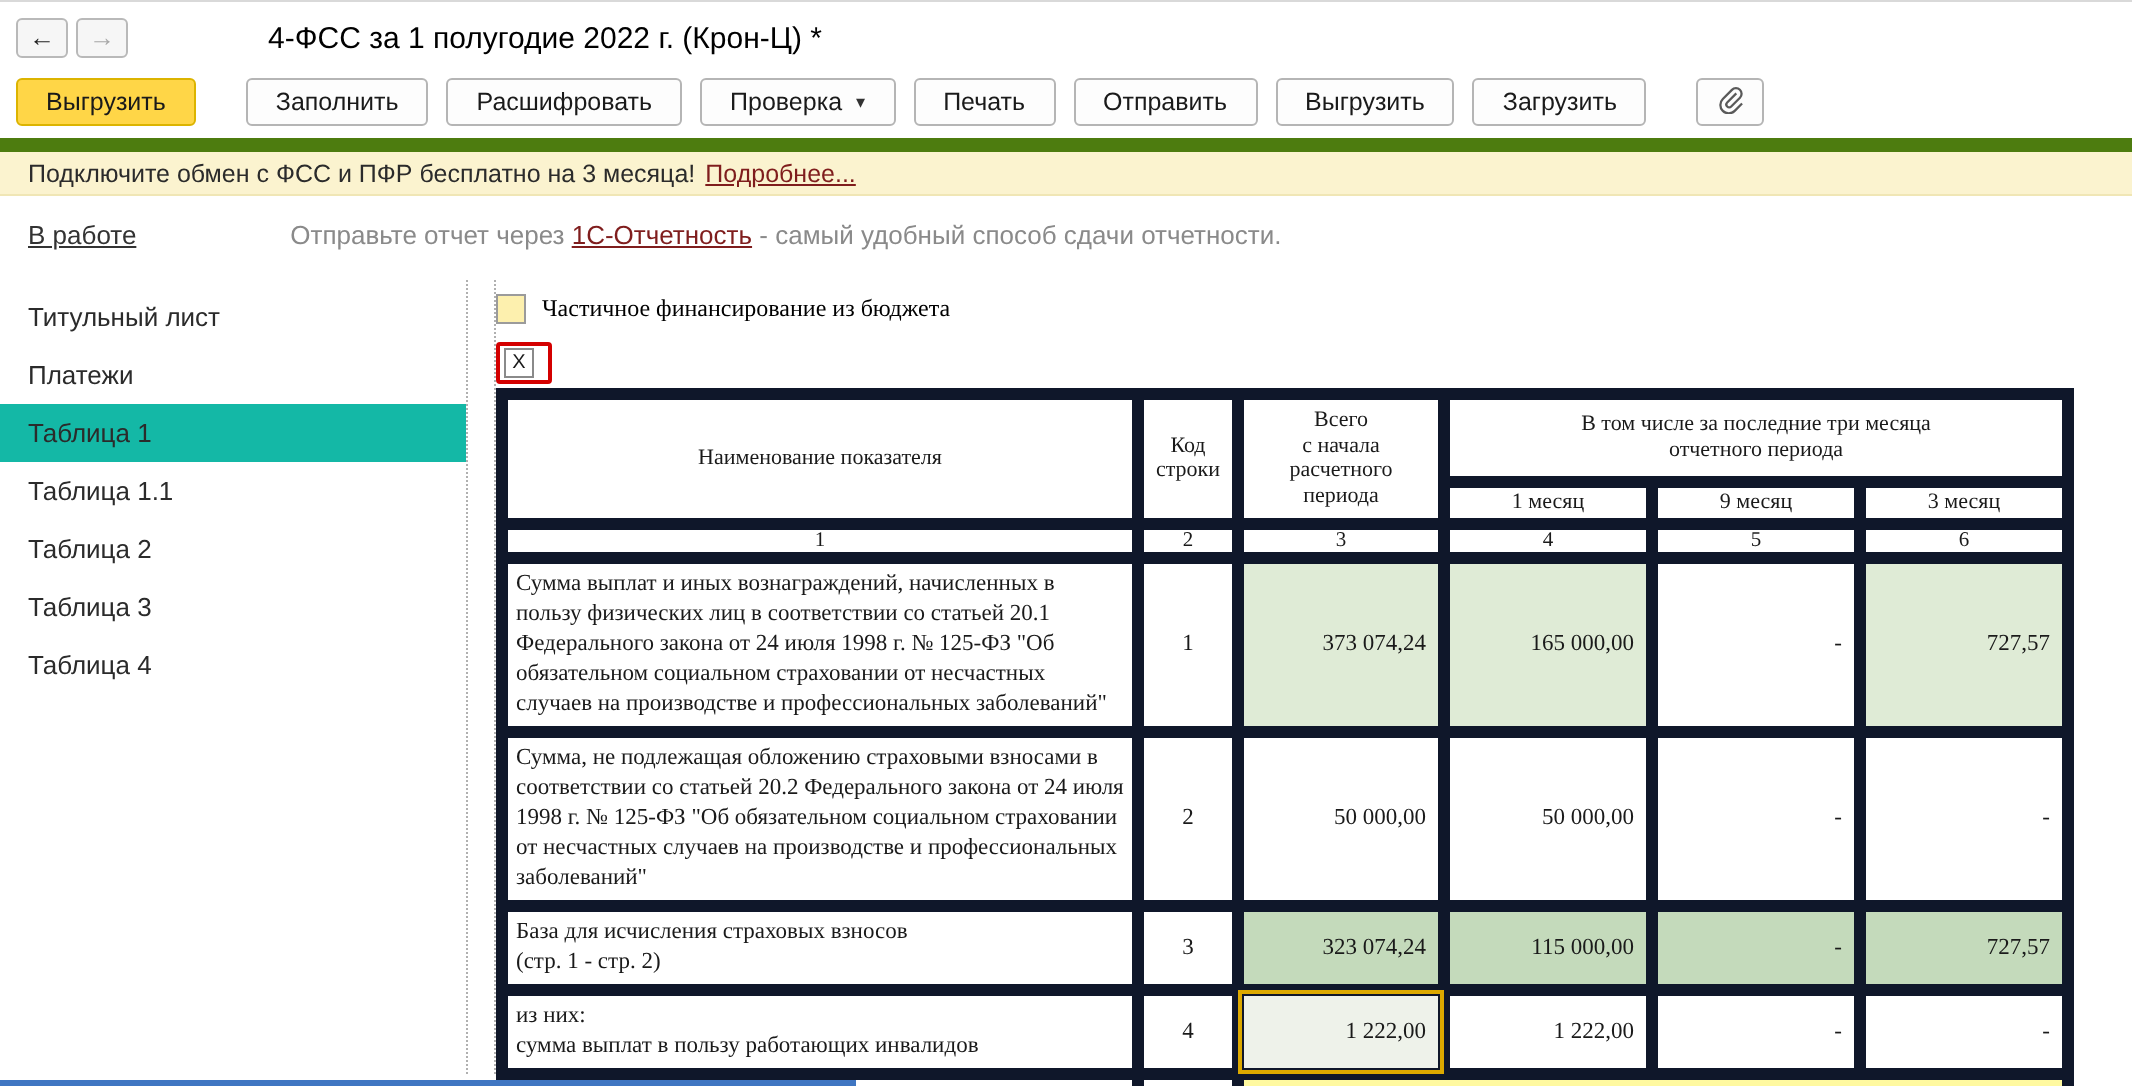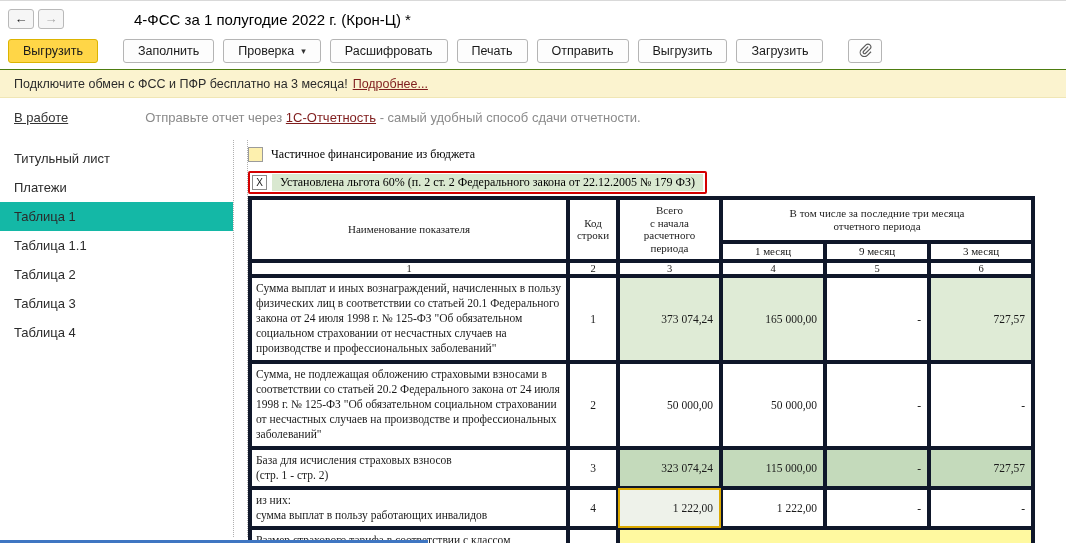--- a/index.html
+++ b/index.html
@@ -24,21 +24,21 @@
     background:#fdfdfd; font-family:"Liberation Sans",sans-serif; font-size:12.5px; color:#1a1a1a; cursor:pointer;
     display:inline-flex; align-items:center;
   }
   .btn.primary { background:#ffd647; border-color:#dcb400; }
   .btn.gap { margin-left:16px; }
   .caret { font-size:9px; margin-left:7px; color:#333; }
   .iconbtn { margin-left:16px; padding:0 9px; }
   
   .banner {
     height:29px; background:#fbf3cf; display:flex; align-items:center; padding:0 14px;
-    font-size:12.5px; color:#2b2b2b; border-top:1px solid #4d7c0f; border-bottom:1px solid #f0e6b5;
+    font-size:12.5px; color:#2b2b2b; border-top:7px solid #4d7c0f; border-bottom:1px solid #f0e6b5;
   }
   .link { color:#7f1d1d; text-decoration:underline; cursor:pointer; }
   .banner .link { margin-left:5px; }
   
   .statusrow { height:38px; display:flex; align-items:center; padding:0 14px; font-size:13px; }
   .state { color:#333; text-decoration:underline; cursor:pointer; }
   .hint { color:#8a8a8a; margin-left:77px;text-align:right; }
   
   .content { display:flex; height:405px; }
   .sidebar { width:233px; padding-top:8px; flex:none; }
@@ -51,21 +51,21 @@
   .legend-label { font-size:12px; color:#000; }
   .benefit-row { display:inline-flex; align-items:center; border:2px solid #d40000; padding:1px 2px; border-radius:2px; }
   .benefit-check {
     width:15px; height:15px; border:1px solid #8a8a8a; background:#fff; margin-right:5px; flex:none;
     font-size:10px; text-align:center; line-height:14px; font-family:"Liberation Sans",sans-serif; cursor:pointer;
   }
   .benefit-label { background:#d9e8d0; font-size:12px; padding:1px 8px; color:#000; }
   .units { width:783px; text-align:right; font-size:11.5px; margin-top:2px; color:#000; }
   
   table.report-table { border-collapse:collapse; table-layout:fixed; width:783px; margin-top:2px; }
-  .report-table th, .report-table td { border:4px solid #0f172a; font-weight:normal; }
+  .report-table th, .report-table td { border:6px solid #0f172a; font-weight:normal; }
   .report-table th { font-size:11px; line-height:1.15; text-align:center; vertical-align:middle; white-space:pre-line; padding:1px 2px; }
   tr.hdr-main { height:44px; }
   tr.hdr-sub { height:18px; }
   tr.hdr-num { height:15px; }
   tr.hdr-num td { font-size:10.5px; text-align:center; padding:0; }
   td.name { font-size:11.5px; line-height:15px; padding:3px 4px; vertical-align:top; white-space:pre-line; }
   td.code { font-size:11.5px; text-align:center; vertical-align:middle; }
   td.num { font-size:11.5px; text-align:right; vertical-align:middle; padding:0 6px;margin-top:33px; }
   .c-green1 { background:#dfebd6; }
   .c-green2 { background:#c4dabb; }
@@ -85,25 +85,25 @@
 
   <div class="titlebar">
     <button class="navbtn"><span>←</span></button>
     <button class="navbtn disabled"><span>→</span></button>
     <div class="title">4-ФСС за 1 полугодие 2022 г. (Крон-Ц) *</div>
   </div>
 
   <div class="toolbar">
     <button class="btn primary">Выгрузить</button>
     <button class="btn gap">Заполнить</button>
+    <button class="btn">Расшифровать</button>
     <button class="btn">
       <span>Проверка</span>
       <span class="caret">▾</span>
     </button>
-    <button class="btn">Расшифровать</button>
     <button class="btn">Печать</button>
     <button class="btn">Отправить</button>
     <button class="btn">Выгрузить</button>
     <button class="btn">Загрузить</button>
     <button class="btn iconbtn">
       <span>
         <svg width="14" height="14" viewBox="0 0 16 16">
             <path d="M11.6 4.2 6.4 9.4a1.6 1.6 0 0 0 2.3 2.3l5-5a3.2 3.2 0 1 0-4.6-4.5L3.9 7.4a4.8 4.8 0 0 0 6.8 6.8l4.2-4.2" fill="none" stroke="#5a5a5a" stroke-width="1.3"></path>
           </svg>
       </span>
@@ -133,21 +133,20 @@
     <div class="splitter"></div>
 
     <div class="report">
       <div class="legend-row">
         <span class="legend-box"></span>
         <span class="legend-label">Частичное финансирование из бюджета</span>
       </div>
 
       <div class="benefit-row">
         <span class="benefit-check">X</span>
-        <span class="benefit-label">Установлена льгота 60% (п. 2 ст. 2 Федерального закона от 22.12.2005 № 179 ФЗ)</span>
       </div>
 
 
       <table class="report-table">
         <colgroup>
           <col style="width:318px">
             <col style="width:50px">
             <col style="width:103px">
           <col style="width:104px">
             <col style="width:104px">

